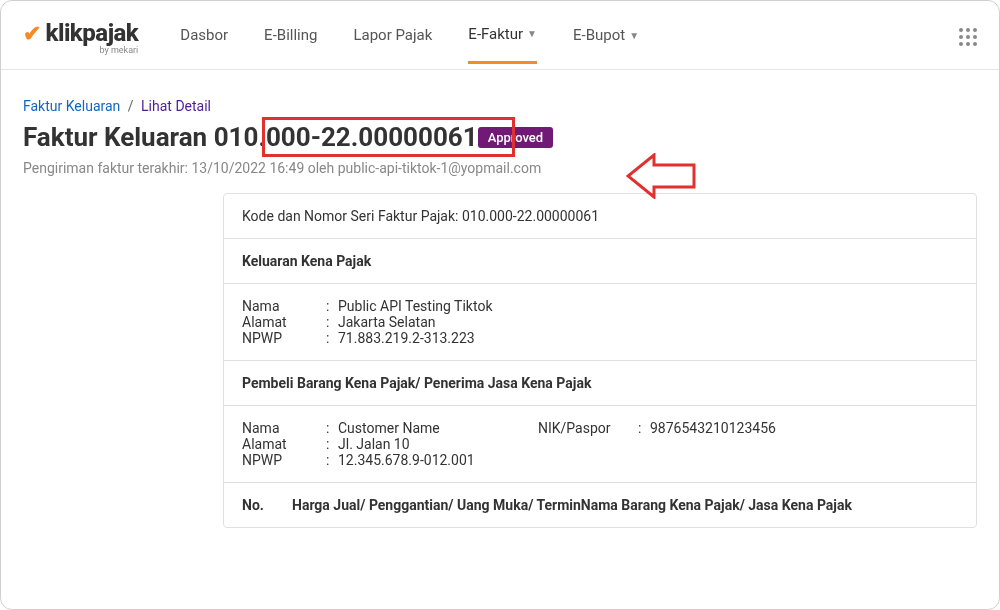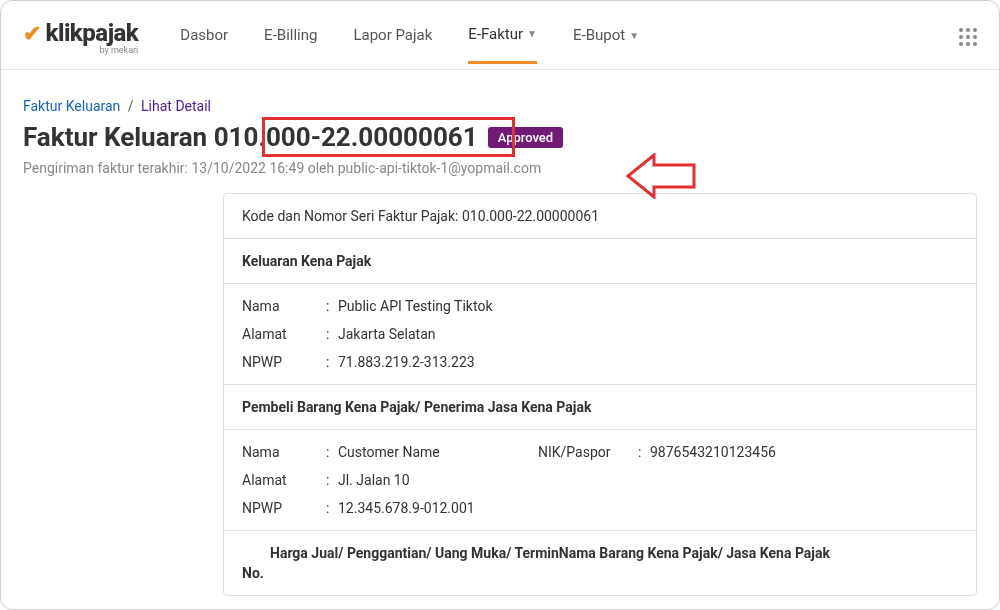--- a/index.html
+++ b/index.html
@@ -88,21 +88,20 @@
     .breadcrumb {
       font-size: 14px;
       margin-bottom: 8px;
     }
     .breadcrumb a { color: #1565c0; text-decoration: none; }
     .breadcrumb .sep { color: #666; margin: 0 4px; }
     .breadcrumb .current { color: #4c1d95; }
     .title-row {
       display: flex;
       align-items: center;
-      gap: 10px;
       margin-bottom: 8px;
     }
     .page-title {
       font-size: 26px;
       font-weight: 700;
       color: #333;
       position: relative;
     }
     .annot-box {
       position: absolute;
@@ -145,21 +144,21 @@
       padding: 14px 18px;
       border-bottom: 1px solid #e0e0e0;
     }
     .detail-row:last-child { border-bottom: none; }
     .detail-row.header-row {
       font-weight: 700;
     }
     .detail-fields {
       display: grid;
       grid-template-columns: 84px 12px 1fr;
-      row-gap: 12px;
+      row-gap: 0;
     }
     .detail-fields .two-col {
       display: grid;
       grid-template-columns: 200px 100px 12px 1fr;
     }
     .table-header {
       display: flex;
       justify-content: space-between;
       font-weight: 700;
       font-size: 14px;
@@ -260,21 +259,21 @@
           <span>:</span>
           <span>Jl. Jalan 10</span>
         <span>NPWP</span>
           <span>:</span>
           <span>12.345.678.9-012.001</span>
       </div>
     </div>
 
     <div class="detail-row">
       <div class="table-header">
-        <span style="width:28px;margin-top:20px;">No.</span>
+        <span style="width:50px;">No.</span>
         <span style="text-align:right;">Harga Jual/ Penggantian/ Uang Muka/ Termin</span>
         <span style="flex:1;">Nama Barang Kena Pajak/ Jasa Kena Pajak</span>
       </div>
     </div>
   </div>
 </div>
 
 <svg class="arrow-annot" width="70" height="46">
   <path d="M 68 12 L 28 12 L 28 2 L 2 23 L 28 44 L 28 34 L 68 34 Z" fill="none" stroke="#e03030" stroke-width="3" stroke-linejoin="miter"></path>
 </svg>

